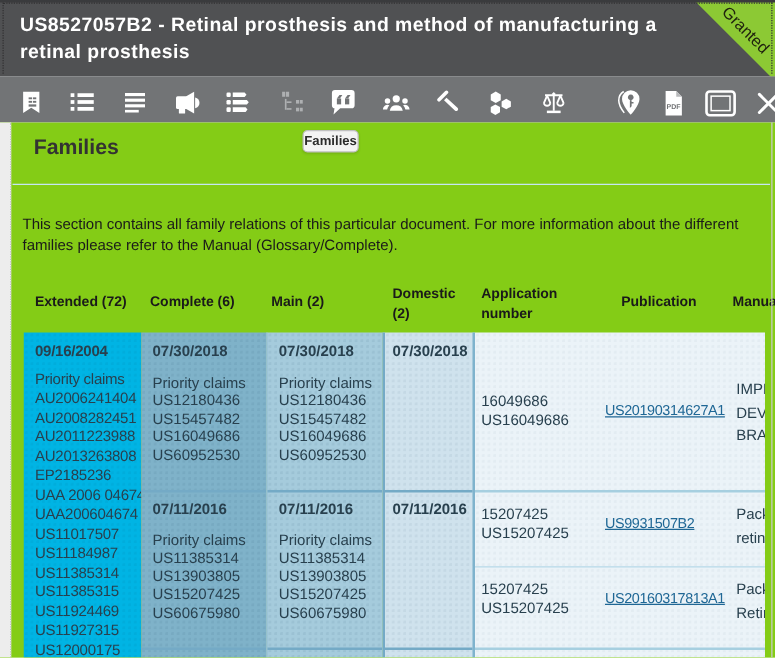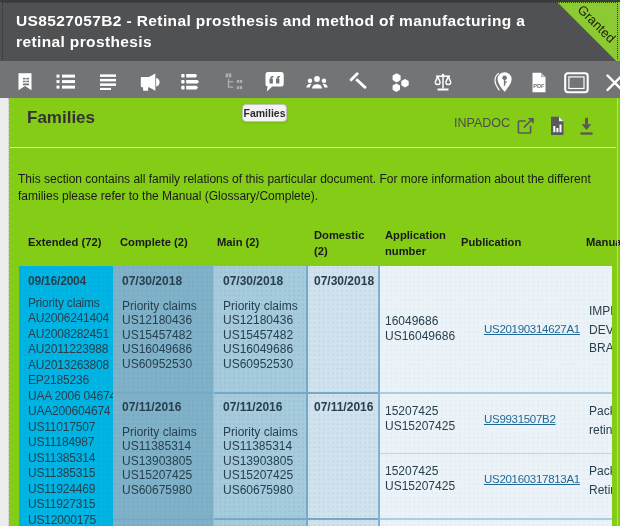--- a/index.html
+++ b/index.html
@@ -165,53 +165,29 @@
 <svg style="left:605px;top:12px;" width="20" height="20" viewBox="0 0 20 20">
       <g stroke="#fff" stroke-width="2.4" stroke-linecap="round">
         <path d="M2.5,2.5 L17,17"></path>
         <path d="M17,2.5 L2.5,17"></path>
       </g>
     </svg>
 </div>
 <div id="content">
   <h2>Families</h2>
   <div id="chip">Families</div>
-  <div id="inprow">
-    <div id="inptext">INPADOC</div>
-    <svg style="left:517px;top:19px;" width="18" height="18" viewBox="0 0 18 18">
-        <path fill="none" stroke="#58595a" stroke-width="1.6" d="M13.6,8.8 v6.4 a0.8,0.8 0 0 1 -0.8,0.8 H2.2 a0.8,0.8 0 0 1 -0.8,-0.8 V4.8 A0.8,0.8 0 0 1 2.2,4 h6.6"></path>
-        <path fill="none" stroke="#58595a" stroke-width="1.6" d="M6.8,10.6 L15.6,1.8"></path>
-        <path fill="#58595a" d="M10.8,1 h6 v6 l-2.2,-2.2 l-3.8,-3.8 z"></path>
-      </svg>
-    <svg style="left:549px;top:18px;" width="17" height="20" viewBox="0 0 17 20">
-        <path fill="#58595a" d="M2,0.8 h8 l4.5,4.5 v13.7 h-12.5 z"></path>
-        <path fill="#fff" d="M10,0.8 l4.5,4.5 h-4.5 z" opacity="0.9"></path>
-        <g fill="#fff">
-          <rect x="4.3" y="10" width="2" height="6.2"></rect>
-          <rect x="7.4" y="12" width="2" height="4.2"></rect>
-          <rect x="10.5" y="8.5" width="2" height="7.7"></rect>
-        </g>
-      </svg>
-    <svg style="left:579px;top:19px;" width="15" height="18" viewBox="0 0 15 18">
-        <g fill="#58595a">
-          <rect x="6" y="0.8" width="3" height="6.6"></rect>
-          <path d="M2.6,7.2 h9.8 L7.5,13 z"></path>
-          <rect x="1.4" y="15.4" width="12.2" height="2.3"></rect>
-        </g>
-      </svg>
-  </div>
   <div id="divider"></div>
   <div id="para">This section contains all family relations of this particular document. For more information about the different families please refer to the Manual (Glossary/Complete).</div>
   <div id="tbl">
     <div class="th" style="left:28px;top:137px;">Extended (72)</div>
-    <div class="th" style="left:120px;top:137px;">Complete (2)</div>
+    <div class="th" style="left:120px;top:137px;">Complete (6)</div>
     <div class="th" style="left:217px;top:137px;">Main (2)</div>
     <div class="th" style="left:314px;top:130px;">Domestic<br>(2)</div>
     <div class="th" style="left:385px;top:130px;">Application<br>number</div>
-    <div class="th" style="left:461px;top:137px;">Publication</div>
+    <div class="th" style="left:497px;top:137px;">Publication</div>
     <div class="th" style="left:586px;top:137px;">Manual</div>
     <div class="col" id="colext">
       <div class="date">09/16/2004</div>
       <div style="margin-top:7px;line-height:15.5px;">Priority claims<br>AU2006241404<br>AU2008282451<br>AU2011223988<br>AU2013263808<br>EP2185236<br>UAA 2006 04674<br>UAA200604674<br>US11017507<br>US11184987<br>US11385314<br>US11385315<br>US11924469<br>US11927315<br>US12000175</div>
     </div>
     <div class="col" id="colcom">
       <div class="sub" style="top:0;height:126px;padding:8px 0 0 9px;">
         <div class="date">07/30/2018</div>
         <div style="margin-top:10px;">Priority claims<br>US12180436<br>US15457482<br>US16049686<br>US60952530</div>
       </div>

